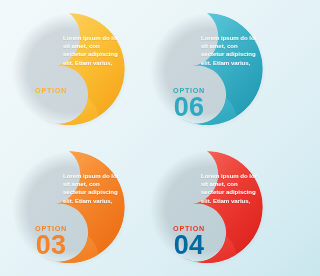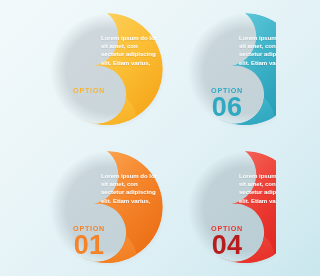--- a/index.html
+++ b/index.html
@@ -4,21 +4,21 @@
 <style>
   html,body{margin:0;padding:0;}
   body{
     width:276px;height:276px;
     font-family:"Liberation Sans", sans-serif;
     background:linear-gradient(135deg,#f2f9fb 0%,#eaf5f8 35%,#dceff4 70%,#c9e7ee 100%);
     overflow:hidden;
   }
   #canvas{position:relative;width:276px;height:276px;}
 
-  .cell{position:absolute;width:138px;height:138px;margin-left:38px;}
+  .cell{position:absolute;width:138px;height:138px;}
   .cell.c1{left:0;top:0;}
   .cell.c2{left:138px;top:0;}
   .cell.c3{left:0;top:138px;}
   .cell.c4{left:138px;top:138px;}
 
   .unit{position:absolute;left:0;top:0;width:138px;height:138px;}
   .unit svg{position:absolute;left:0;top:0;width:138px;height:138px;display:block;}
 
   .body-text{
     position:absolute;
@@ -156,21 +156,21 @@
         <g clip-path="url(#clip3)">
           <path d="M 69 13 A 56 56 0 1 1 42.5 118.5 A 29 29 0 1 0 55 66 A 30 30 0 0 0 69 13 Z" fill="url(#g3)"></path>
           <path d="M 41.5 117.8 A 29 29 0 0 0 88 98 A 30 30 0 0 1 98 128 A 56 56 0 0 1 41.5 117.8 Z" fill="url(#t3)"></path>
         </g>
       </svg>
 
       <div class="body-text">Lorem ipsum do lor sit amet, con sectetur adipiscing elit. Etiam varius,</div>
 
       <div class="opt-wrap">
         <div class="opt-label" style="color:#f5832a">OPTION</div>
-        <div class="opt-num" style="color:#f5832a">01</div>
+        <div class="opt-num" style="color:#f5832a">03</div>
       </div>
     </div>
   </div>
 
   <div class="cell c4">
     <div class="unit">
       <svg viewBox="0 0 138 138" xmlns="http://www.w3.org/2000/svg">
         <defs>
           <linearGradient id="g4" x1="0.12" y1="0.05" x2="0.88" y2="0.95">
             <stop offset="0" stop-color="#f66a5e"></stop>
@@ -193,18 +193,18 @@
         <g clip-path="url(#clip4)">
           <path d="M 69 13 A 56 56 0 1 1 42.5 118.5 A 29 29 0 1 0 55 66 A 30 30 0 0 0 69 13 Z" fill="url(#g4)"></path>
           <path d="M 41.5 117.8 A 29 29 0 0 0 88 98 A 30 30 0 0 1 98 128 A 56 56 0 0 1 41.5 117.8 Z" fill="url(#t4)"></path>
         </g>
       </svg>
 
       <div class="body-text">Lorem ipsum do lor sit amet, con sectetur adipiscing elit. Etiam varius,</div>
 
       <div class="opt-wrap">
         <div class="opt-label" style="color:#ea372f">OPTION</div>
-        <div class="opt-num" style="color:#b91c1c">04</div>
+        <div class="opt-num" style="color:#0369a1">04</div>
       </div>
     </div>
   </div>
 
 </div>
 
 </body></html>

